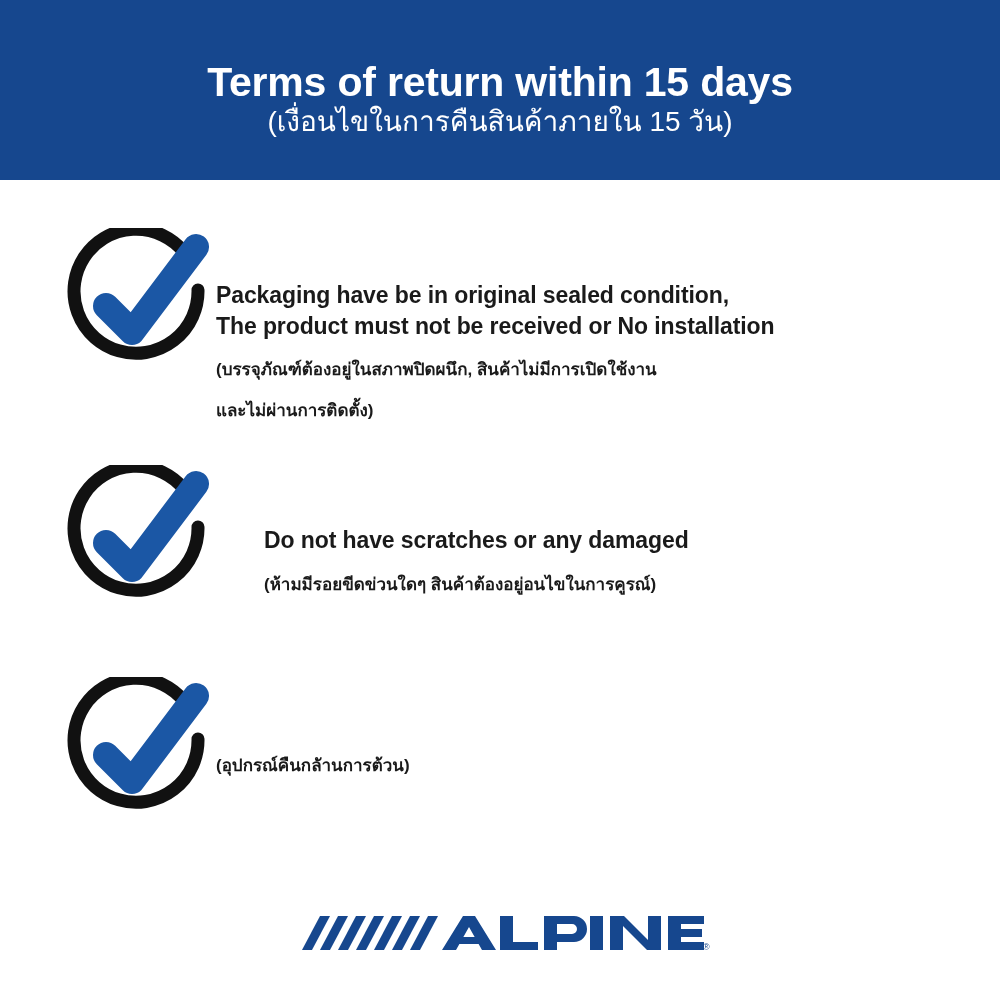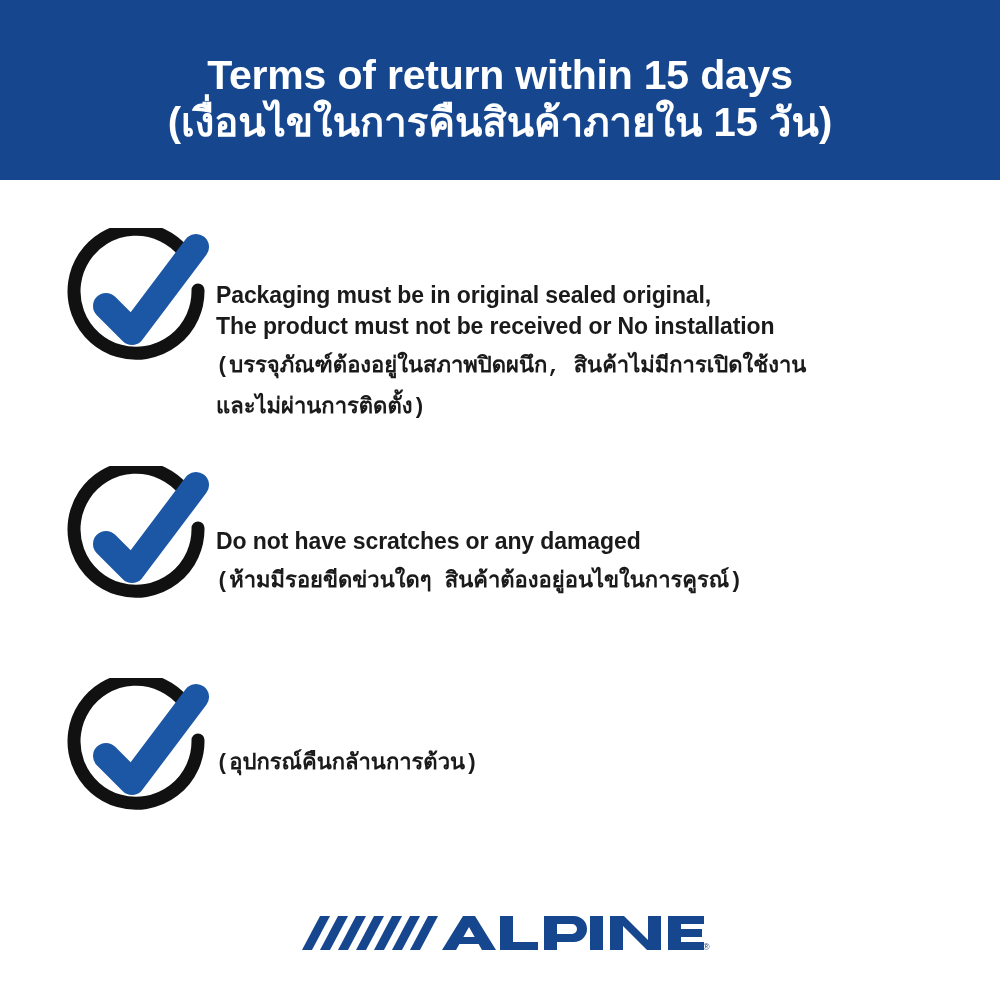--- a/index.html
+++ b/index.html
@@ -39,43 +39,43 @@
     color: #ffffff;
     font-size: 41px;
     font-weight: bold;
     line-height: 1.12;
     letter-spacing: -0.2px;
     text-align: center;
     white-space: nowrap;
   }
   .header-line2 {
     color: #ffffff;
-    font-size: 40px;
-    font-weight: bold;
+    font-size: 28px;
+    font-weight: normal;
     line-height: 1.15;
     text-align: left;
     white-space: nowrap;
   }
 
   
   .terms {
     position: absolute;
     left: 0;
     top: 180px;
     width: 1000px;
   }
   .term-row {
     position: relative;
     display: flex;
     align-items: flex-start;
     padding-left: 46px;
     padding-right: 40px;
   }
   .term-row.row1 { margin-top: 48px; }
-  .term-row.row2 { margin-top: 42px; }
+  .term-row.row2 { margin-top: 42px; gap: 48px; }
   .term-row.row3 { margin-top: 62px; }
 
   .check-wrap {
     flex: 0 0 168px;
     width: 168px;
     height: 150px;
     position: relative;
   }
   .check-wrap svg {
     display: block;
@@ -90,25 +90,24 @@
 
   .term-en {
     color: #1a1a1a;
     font-size: 23px;
     font-weight: bold;
     line-height: 1.33;
     letter-spacing: -0.1px;
   }
   .term-th {
     color: #1a1a1a;
-    font-size: 22px;
+    font-size: 17px;
     font-weight: bold;
     line-height: 1.42;
-    margin-top: 10px;
-    font-family: Liberation Mono, monospace;
+    margin-top: 17px;
   }
 
   
   .logo-area {
     position: absolute;
     left: 0;
     bottom: 38px;
     width: 1000px;
     display: flex;
     align-items: flex-end;
@@ -129,21 +128,21 @@
   <div class="terms">
 
     <div class="term-row row1">
       <div class="check-wrap">
         <svg width="168" height="150" viewBox="0 0 168 150" xmlns="http://www.w3.org/2000/svg">
           <path d="M138 24 A62 62 0 1 0 152 62" fill="none" stroke="#111111" stroke-width="13" stroke-linecap="round"></path>
           <path d="M60 78 L86 104 L150 19" fill="none" stroke="#1B57A5" stroke-width="26" stroke-linecap="round" stroke-linejoin="round"></path>
         </svg>
       </div>
       <div class="term-text">
-        <div class="term-en">Packaging must be in original sealed original,</div>
+        <div class="term-en">Packaging have be in original sealed condition,</div>
         <div class="term-en">The product must not be received or No installation</div>
         <div class="term-th">(บรรจุภัณฑ์ต้องอยู่ในสภาพปิดผนึก, สินค้าไม่มีการเปิดใช้งาน</div>
         <div class="term-th">และไม่ผ่านการติดตั้ง)</div>
       </div>
     </div>
 
     <div class="term-row row2">
       <div class="check-wrap">
         <svg width="168" height="150" viewBox="0 0 168 150" xmlns="http://www.w3.org/2000/svg">
           <path d="M138 24 A62 62 0 1 0 152 62" fill="none" stroke="#111111" stroke-width="13" stroke-linecap="round"></path>

